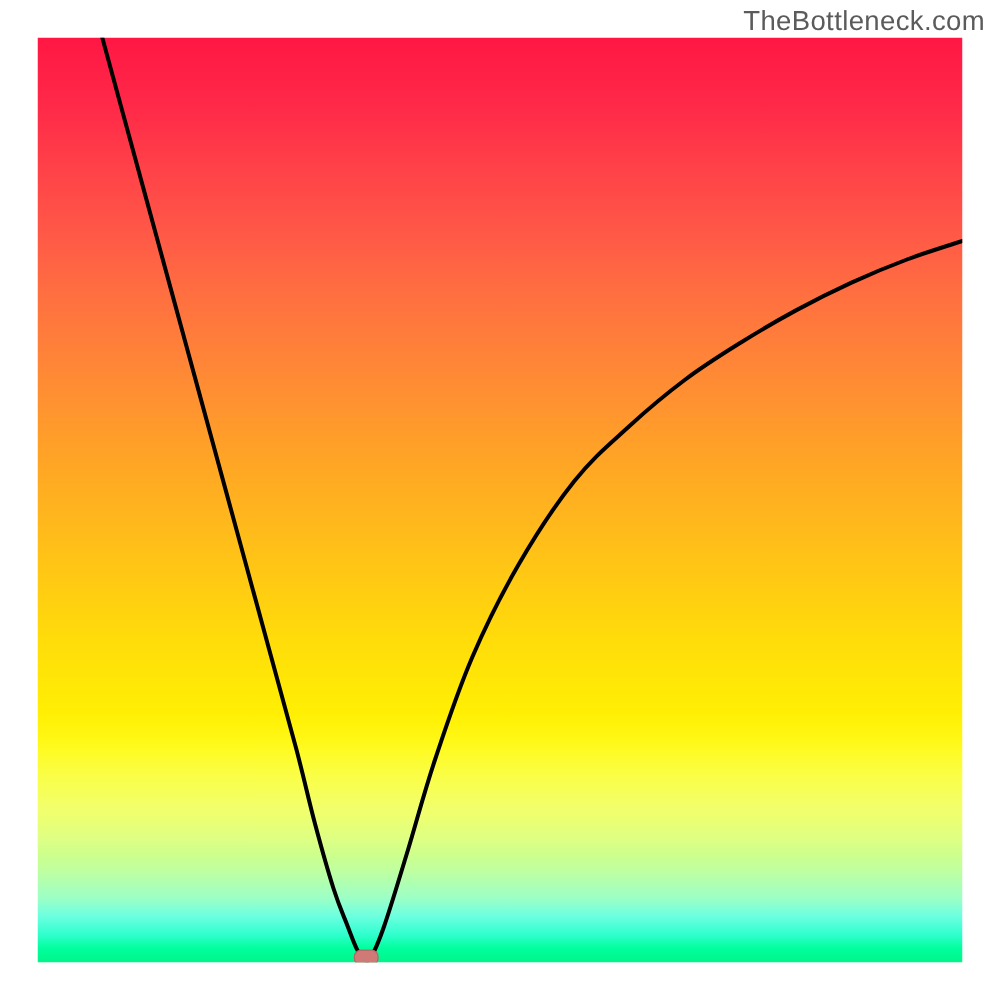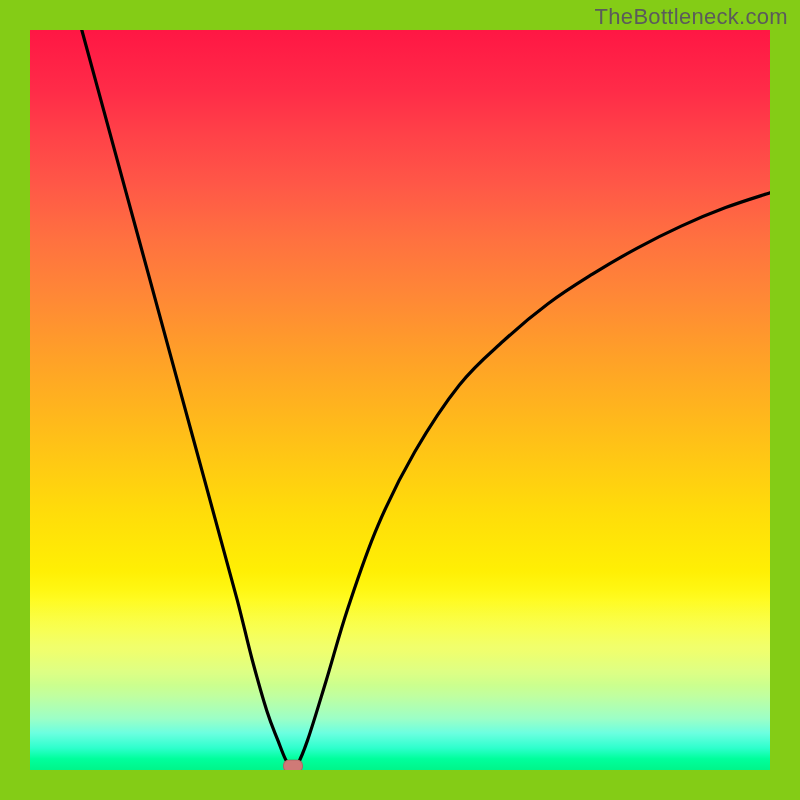--- a/index.html
+++ b/index.html
@@ -8,21 +8,21 @@
     width: 800px;
     height: 800px;
     background: #000;
     overflow: hidden;
     font-family: Arial, Helvetica, sans-serif;
   }
   .frame {
     position: relative;
     width: 800px;
     height: 800px;
-    background: #84cc16;
+    background: #ffffff;
   }
   .watermark {
     position: absolute;
     top: 4px;
     right: 12px;
     color: #5b5b5b;
     font-size: 22px;
     letter-spacing: 0.3px;
     z-index: 10;
     user-select: none;

